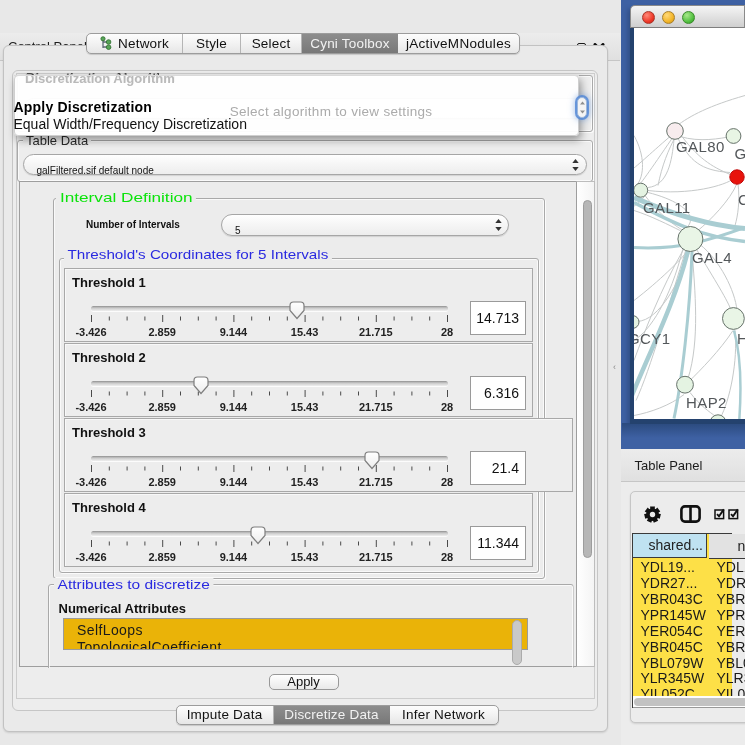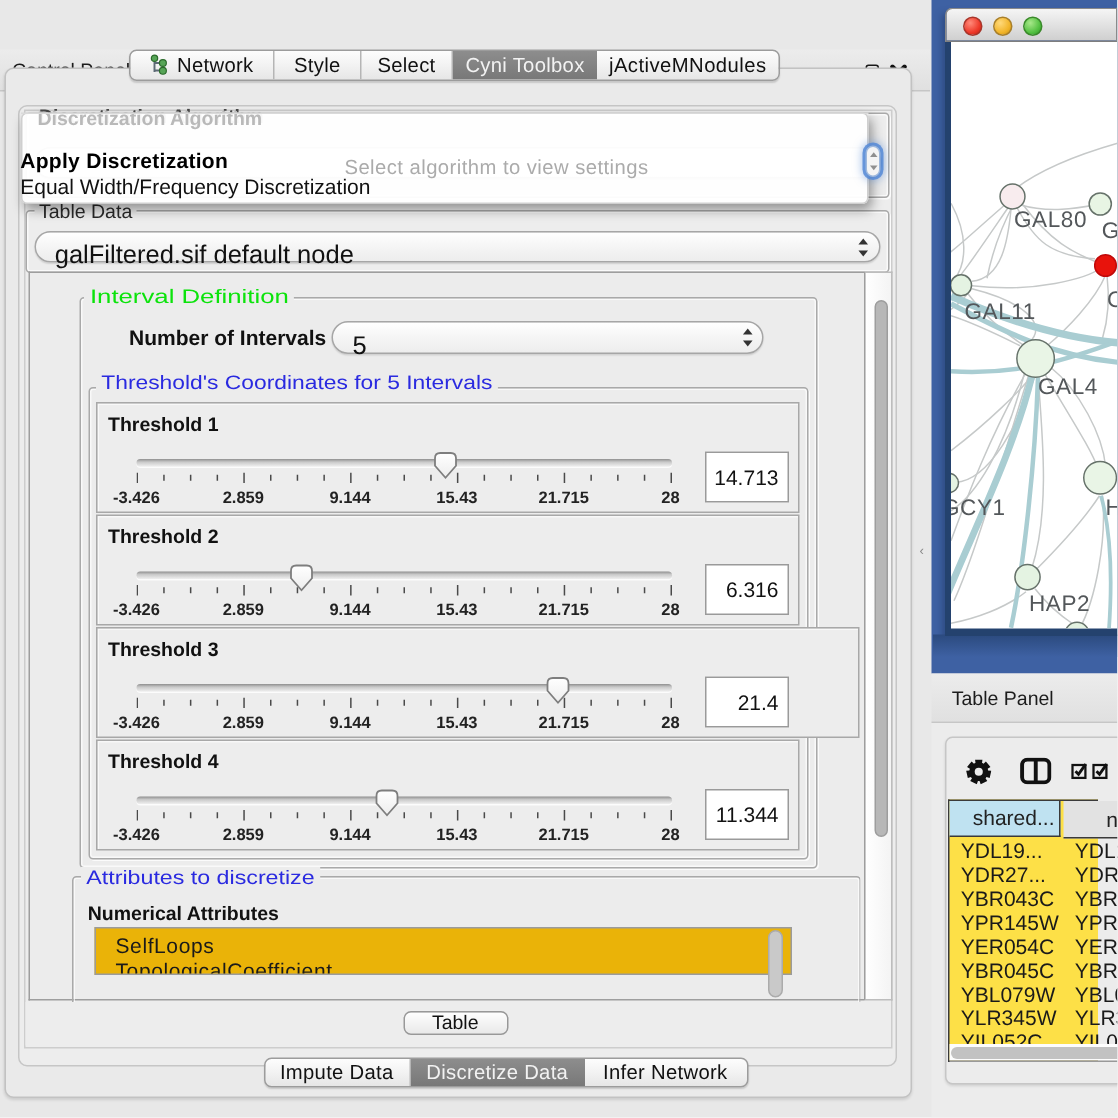--- a/index.html
+++ b/index.html
@@ -1,21 +1,21 @@
 <!DOCTYPE html>
 <html><head>
 <meta charset="utf-8">
 <style>
 html,body{margin:0;padding:0;}
 #root{position:relative;width:745px;height:745px;overflow:hidden;background:#e8e8e8;font-family:"Liberation Sans",sans-serif;-webkit-font-smoothing:antialiased;}
 .abs{position:absolute;}
 .etched{border:1px solid #a9a9a9;border-radius:3px;box-shadow:inset 0 0 0 1px rgba(255,255,255,.7), 1px 1px 0 rgba(255,255,255,.8);}
 .gtitle{position:absolute;background:#ededed;padding:0 3px;font-size:13px;line-height:13px;white-space:nowrap;}
 .combo{position:absolute;background:linear-gradient(#ffffff,#f6f6f6 45%,#ededed);border:1px solid #a6a6a6;border-radius:11px;box-shadow:0 1px 1px rgba(0,0,0,.12);}
-.combo .ctext{position:absolute;left:13px;top:12px;bottom:0;display:flex;align-items:center;font-size:17px;color:#111;}
+.combo .ctext{position:absolute;left:13px;top:12px;bottom:0;display:flex;align-items:center;font-size:10px;color:#111;}
 .arr{position:absolute;width:9px;height:14px;}
 .arr svg{display:block;}
 .tbox{position:absolute;left:64px;width:467px;height:72px;border:1px solid #a8a8a8;background:#ededed;box-shadow:inset 1px 1px 0 rgba(255,255,255,.6);}
 .tlabel{position:absolute;left:7px;top:6px;font-size:13px;font-weight:bold;color:#111;}
 .track{position:absolute;left:26px;top:37px;width:357px;height:5px;border-radius:3px;background:linear-gradient(#8f8f8f,#c9c9c9 40%,#efefef);box-shadow:0 1px 0 rgba(255,255,255,.8);}
 .vbox{position:absolute;left:405px;top:32px;width:54px;height:32px;background:#ffffff;border:1px solid #9a9a9a;}
 .vbox span{position:absolute;right:6px;top:0;height:32px;display:flex;align-items:center;font-size:14px;color:#111;margin-left:12px;}
 .ticklbl{position:absolute;top:57px;font-size:11px;font-weight:bold;color:#222;transform:translateX(-50%);}
 .seg{display:flex;align-items:center;justify-content:center;font-size:13.5px;letter-spacing:0.2px;color:#111;height:100%;box-sizing:border-box;}
 .rowtxt{position:absolute;font-size:14px;color:#1a1a1a;white-space:nowrap;}
@@ -72,21 +72,21 @@
 
 <div class="abs" style="left:18.5px;top:181px;width:557px;height:485.5px;background:#ececec;border:1px solid #9e9e9e;border-right:none;box-sizing:border-box;overflow:hidden;">
 </div>
 
 <div class="abs" style="left:576px;top:181px;width:19px;height:485.5px;background:linear-gradient(90deg,#ffffff,#f4f4f4);border:1px solid #bdbdbd;border-left:1px solid #9e9e9e;box-sizing:border-box;"></div>
 <div class="abs" style="left:582.5px;top:200px;width:9px;height:358px;background:#b7b7b7;border:1px solid #9d9d9d;box-sizing:border-box;border-radius:5px;"></div>
 
 <div class="abs etched" style="left:52.5px;top:197.5px;width:490px;height:379px;"></div>
 <div class="gtitle" style="left:56px;top:191px;color:#0be30b;background:#ececec;transform:scaleX(1.32);transform-origin:0 0;">Interval Definition</div>
 
-<div class="abs" style="left:86px;top:214px;height:21.5px;display:flex;align-items:center;font-size:14px;font-weight:bold;color:#111;">Number of Intervals</div>
+<div class="abs" style="left:86px;top:214px;height:21.5px;display:flex;align-items:center;font-size:10px;font-weight:bold;color:#111;">Number of Intervals</div>
 <div class="combo" style="left:221px;top:214px;width:286px;height:19.5px;">
   <div class="ctext">5</div>
 </div>
 <div class="arr" style="left:494px;top:218px;">
       <svg width="9" height="14" viewBox="0 0 9 14">
         <path d="M4.5 1 L7.7 5 H1.3 Z" fill="#333"></path>
         <path d="M4.5 13 L7.7 9 H1.3 Z" fill="#333"></path>
       </svg>
     </div>
 
@@ -276,21 +276,21 @@
 
 <div class="abs etched" style="left:47.5px;top:584px;width:524px;height:112px;clip-path:inset(0 0 29.5px 0);"></div>
 <div class="gtitle" style="left:54px;top:578px;color:#2a2ae0;background:#ececec;transform:scaleX(1.19);transform-origin:0 0;">Attributes to discretize</div>
 <div class="abs" style="left:58.5px;top:601px;font-size:13px;font-weight:bold;color:#111;">Numerical Attributes</div>
 <div class="abs" style="left:63px;top:618px;width:465px;height:32px;background:#eab308;border:1px solid #9b9b9b;box-sizing:border-box;overflow:hidden;">
   <div style="font-size:14px;letter-spacing:0.4px;color:#1a1a1a;line-height:17px;padding:3px 0 0 13px;">SelfLoops<br>TopologicalCoefficient<br>BetweennessCentrality</div>
 </div>
 <div class="abs" style="left:511.5px;top:620px;width:10.5px;height:45px;background:#c9c9c9;border:1px solid #ababab;box-sizing:border-box;border-radius:5px;"></div>
 
 <div class="abs" style="left:16.5px;top:667.5px;width:575px;height:29px;background:#ededed;"></div>
-<div class="abs" style="left:268.5px;top:673.5px;width:68px;height:14.5px;background:linear-gradient(#fefefe,#e9e9e9);border:1px solid #989898;border-radius:5px;display:flex;align-items:center;justify-content:center;font-size:13px;color:#111;">Table</div>
+<div class="abs" style="left:268.5px;top:673.5px;width:68px;height:14.5px;background:linear-gradient(#fefefe,#e9e9e9);border:1px solid #989898;border-radius:5px;display:flex;align-items:center;justify-content:center;font-size:13px;color:#111;">Apply</div>
 
 <div class="abs" style="left:143.5px;top:704.5px;width:321px;height:18px;display:flex;background:linear-gradient(#fdfdfd,#f1f1f1 55%,#e6e6e6);border:1px solid #9c9c9c;border-radius:5px;box-shadow:0 1px 1px rgba(0,0,0,.15);overflow:hidden;margin-left:32px;">
   <div class="seg" style="width:97px;border-right:1px solid #b5b5b5;">Impute Data</div>
   <div class="seg" style="width:116px;background:linear-gradient(#8d8d8d,#787878);color:#f2f2f2;">Discretize Data</div>
   <div class="seg" style="flex:1;">Infer Network</div>
 </div>
 
 <div class="abs" style="left:620.5px;top:0;width:124.5px;height:449px;background:#3e61a3;"></div>
 
 <div class="abs" style="left:628px;top:9px;width:117px;height:422px;background:rgba(10,25,55,.30);filter:blur(2.5px);"></div>

